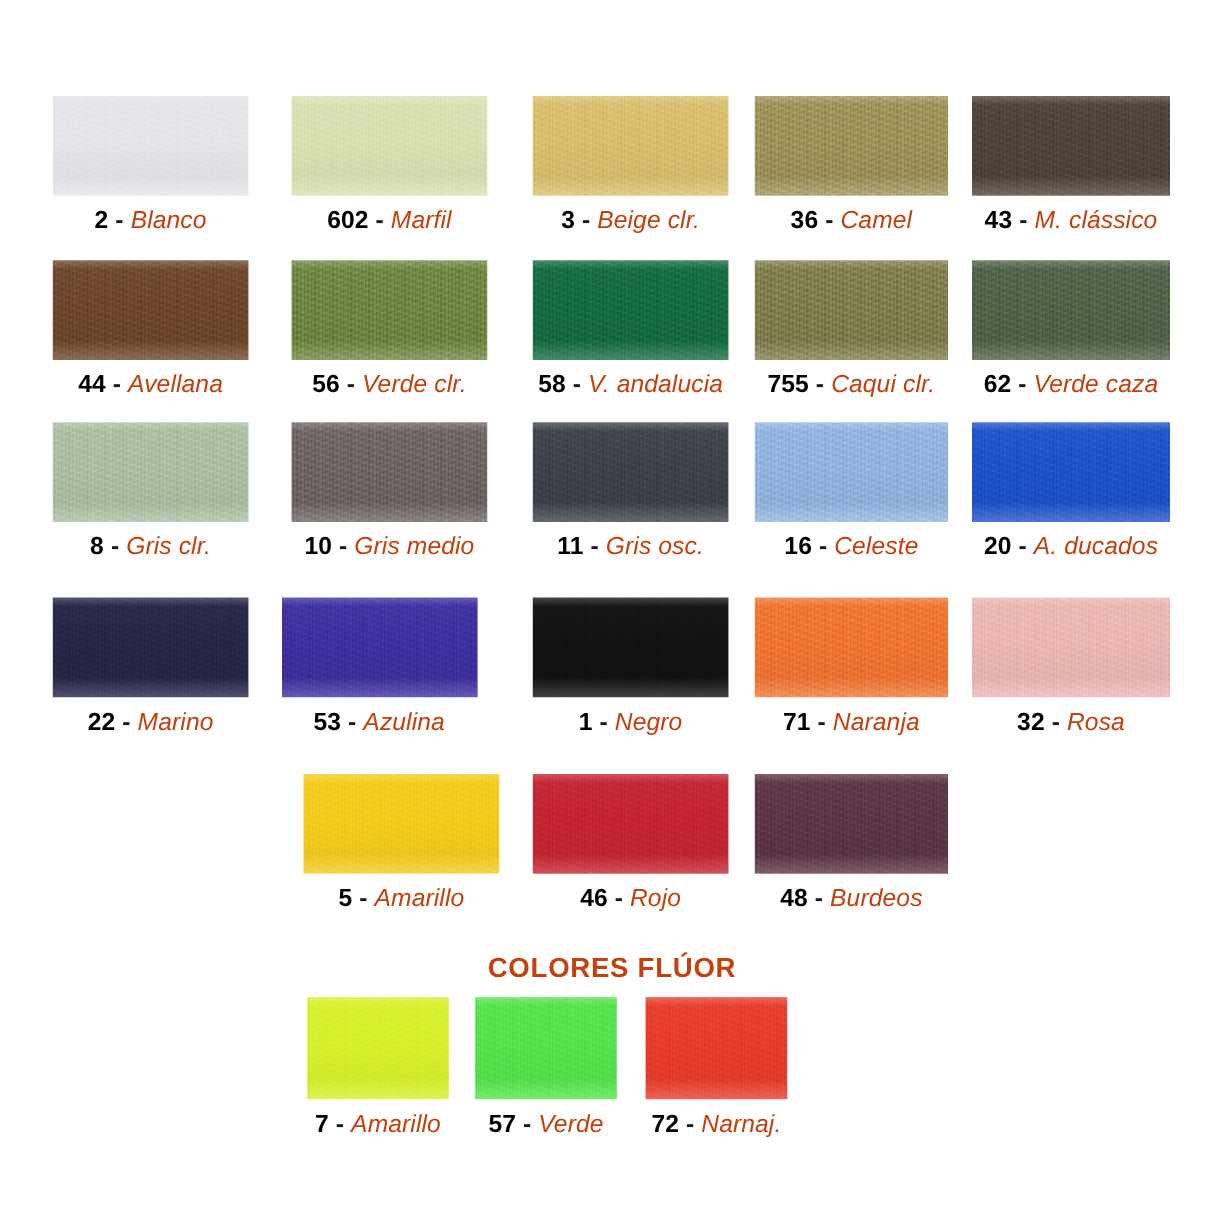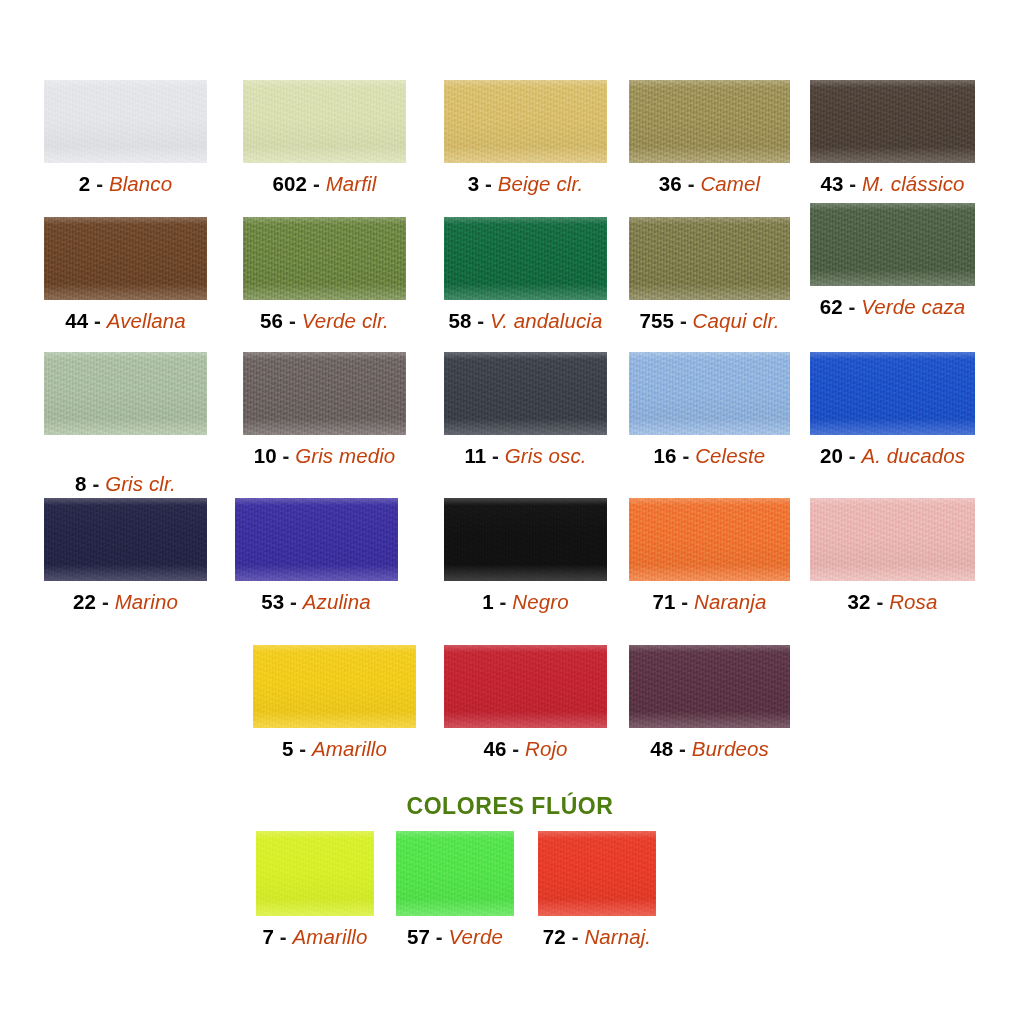--- a/index.html
+++ b/index.html
@@ -100,21 +100,21 @@
   }
 
   
   #fluor-header {
     position: absolute;
     left: 0;
     width: 1020px;
     text-align: center;
     font-size: 23px;
     font-weight: bold;
-    color: #4d7c0f;
+    color: #c2410c;
     letter-spacing: 0.6px;
   }
 </style>
 </head>
 <body>
 
 <div id="chart">
 
   <div id="fluor-header" style="top: 793px;">COLORES FLÚOR</div>
 <div class="cell" style="left: 44px; top: 80px; width: 163px;">
@@ -146,25 +146,25 @@
       <div class="label"><span class="num">56</span>&nbsp;<span class="dash">-</span>&nbsp;<span class="nm">Verde clr.</span></div>
     </div>
     <div class="cell" style="left: 444px; top: 217px; width: 163px;">
       <div class="swatch" style="width: 163px; height: 83px; background: rgb(20, 105, 63);"></div>
       <div class="label"><span class="num">58</span>&nbsp;<span class="dash">-</span>&nbsp;<span class="nm">V. andalucia</span></div>
     </div>
     <div class="cell" style="left: 629px; top: 217px; width: 161px;">
       <div class="swatch" style="width: 161px; height: 83px; background: rgb(125, 122, 75);"></div>
       <div class="label"><span class="num">755</span>&nbsp;<span class="dash">-</span>&nbsp;<span class="nm">Caqui clr.</span></div>
     </div>
-    <div class="cell" style="left: 810px; top: 203px; width: 165px;">
+    <div class="cell" style="left: 810px; top: 217px; width: 165px;">
       <div class="swatch" style="width: 165px; height: 83px; background: rgb(78, 96, 70);"></div>
       <div class="label"><span class="num">62</span>&nbsp;<span class="dash">-</span>&nbsp;<span class="nm">Verde caza</span></div>
     </div>
-    <div class="cell" style="left: 44px; top: 352px; width: 163px; gap: 28px;">
+    <div class="cell" style="left: 44px; top: 352px; width: 163px;">
       <div class="swatch" style="width: 163px; height: 83px; background: rgb(169, 189, 160);"></div>
       <div class="label"><span class="num">8</span>&nbsp;<span class="dash">-</span>&nbsp;<span class="nm">Gris clr.</span></div>
     </div>
     <div class="cell" style="left: 243px; top: 352px; width: 163px;">
       <div class="swatch" style="width: 163px; height: 83px; background: rgb(107, 98, 96);"></div>
       <div class="label"><span class="num">10</span>&nbsp;<span class="dash">-</span>&nbsp;<span class="nm">Gris medio</span></div>
     </div>
     <div class="cell" style="left: 444px; top: 352px; width: 163px;">
       <div class="swatch" style="width: 163px; height: 83px; background: rgb(59, 64, 73);"></div>
       <div class="label"><span class="num">11</span>&nbsp;<span class="dash">-</span>&nbsp;<span class="nm">Gris osc.</span></div>

